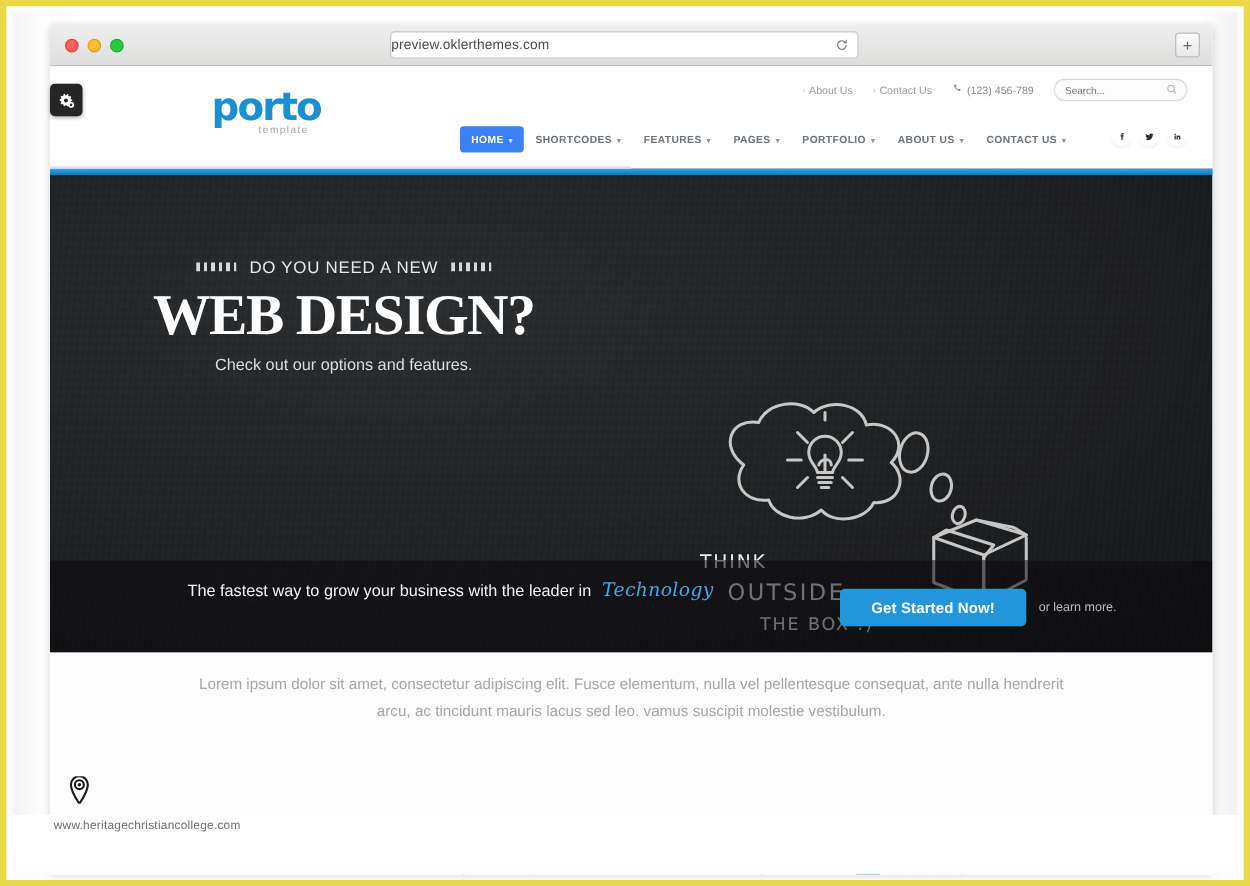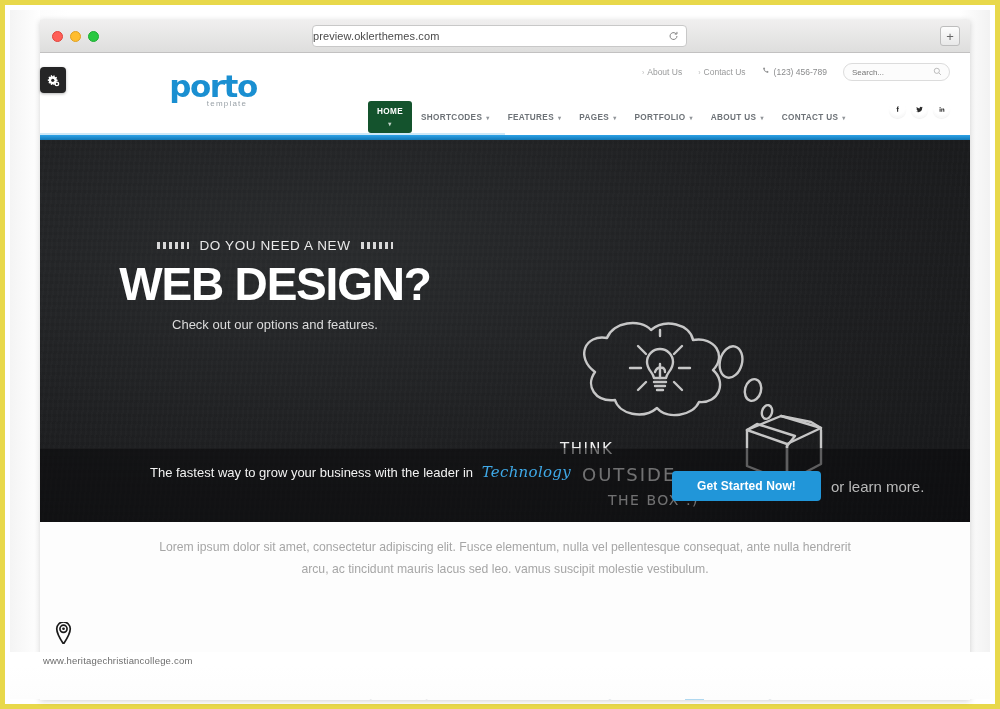--- a/index.html
+++ b/index.html
@@ -96,21 +96,21 @@
   }
 
   nav.mainnav {
     position: absolute; left: 328px; top: 48px;
     display: flex; align-items: center; gap: 0;
   }
   .navitem {
     font-size: 8.2px; font-weight: bold; color: #6d7277; letter-spacing: .35px;
     padding: 6px 9px; display:flex; align-items:center; gap:4px; white-space:nowrap;
   }
-  .navitem.active { background: #14532d; color: #ffffff; border-radius: 3px; flex-direction: column; }
+  .navitem.active { background: #3b82f6; color: #ffffff; border-radius: 3px; }
   .navitem .caret { font-size: 6px; opacity: .75; }
 
   .social { position:absolute; right: 20px; top: 48px; display:flex; gap:5px; }
   .sico {
     width: 17px; height: 17px; border-radius: 50%;
     background: radial-gradient(circle at 50% 30%, #ffffff 55%, #f0f0f0 100%);
     display:flex; align-items:center; justify-content:center;
     font-size: 9px; color: #2b2b2b; font-family: "DejaVu Sans", sans-serif;
     box-shadow: 0 1px 1px rgba(0,0,0,.06);
   }
@@ -128,31 +128,31 @@
     background:
       radial-gradient(ellipse at 30% 30%, #2b2d2f 0%, #1f2022 55%, #161719 100%);
   }
   .hero::after{
     content:""; position:absolute; inset:0;
     background:
       repeating-linear-gradient(95deg, rgba(255,255,255,.012) 0 2px, transparent 2px 5px),
       repeating-linear-gradient(0deg, rgba(0,0,0,.05) 0 3px, transparent 3px 7px);
     pointer-events:none;
   }
-  .hero-text { position:absolute; left:0; top:66px; width:470px; text-align:center; z-index:3;margin-top:32px;}
+  .hero-text { position:absolute; left:0; top:66px; width:470px; text-align:center; z-index:3;}
   .kicker {
     font-size: 13.5px; color:#e9e9e9; letter-spacing:.6px;
     display:flex; align-items:center; justify-content:center; gap:11px;
     font-family:"Liberation Sans",sans-serif;
   }
   .dashes { width: 32px; height: 7px;
     background: repeating-linear-gradient(90deg,#d8d8d8 0 3px, transparent 3px 6px);}
   .h1 {
     font-size: 46px; font-weight: bold; color:#ffffff; letter-spacing:-1.2px;
-    margin-top: 4px; font-family:Liberation Sans, sans-serif;
+    margin-top: 4px; font-family:Liberation Serif, serif;
   }
   .h-sub { font-size: 13px; color:#dcdcdc; margin-top: 6px; }
 
   .chalk { position:absolute; left:495px; top:172px; z-index:2; }
   .chalk-words { position:absolute; left:520px; top:300px; z-index:3; color:#efefef;
     font-family:"DejaVu Sans", sans-serif; }
   .cw1 { font-size: 15px; letter-spacing: 1.5px; }
   .cw2 { font-size: 18px; letter-spacing: 2px; margin-left: 22px; margin-top: 6px;}
   .cw3 { font-size: 14px; letter-spacing: 1.5px; margin-left: 48px; margin-top: 7px;}
 
@@ -167,21 +167,21 @@
     color:#3fa9e8; font-style: italic; font-size: 15px; font-family:"DejaVu Serif", serif;
     letter-spacing:.3px; padding-left:5px;
   }
   .hb-line2 { font-size: 9.5px; color:#a8a8a8; margin-top: 7px; }
   .hb-right { position:absolute; left:632px; top:22px; display:flex; align-items:center; gap:10px; }
   .cta {
     background:#2196d9; color:#ffffff; font-size:12px; font-weight:bold;
     padding: 8px 25px; border-radius:4px; border:0; letter-spacing:.1px;
     font-family:"Liberation Sans",sans-serif; cursor:pointer;
   }
-  .learn { font-size: 15px; color:#b9b9b9; }
+  .learn { font-size: 10px; color:#b9b9b9; }
 
   
   .white-sec { position:relative; background:#fdfdfd; height: 180px; overflow:hidden;}
   .claim {
     text-align:center; padding-top: 30px; font-size: 25px; color:#4a4a4a;
     font-weight: 300; letter-spacing:-.2px;
   }
   .claim .hl {
     background:#2196d9; color:#ffffff; font-weight:bold; padding: 2px 7px;
     border-radius:2px; display:inline-block;

